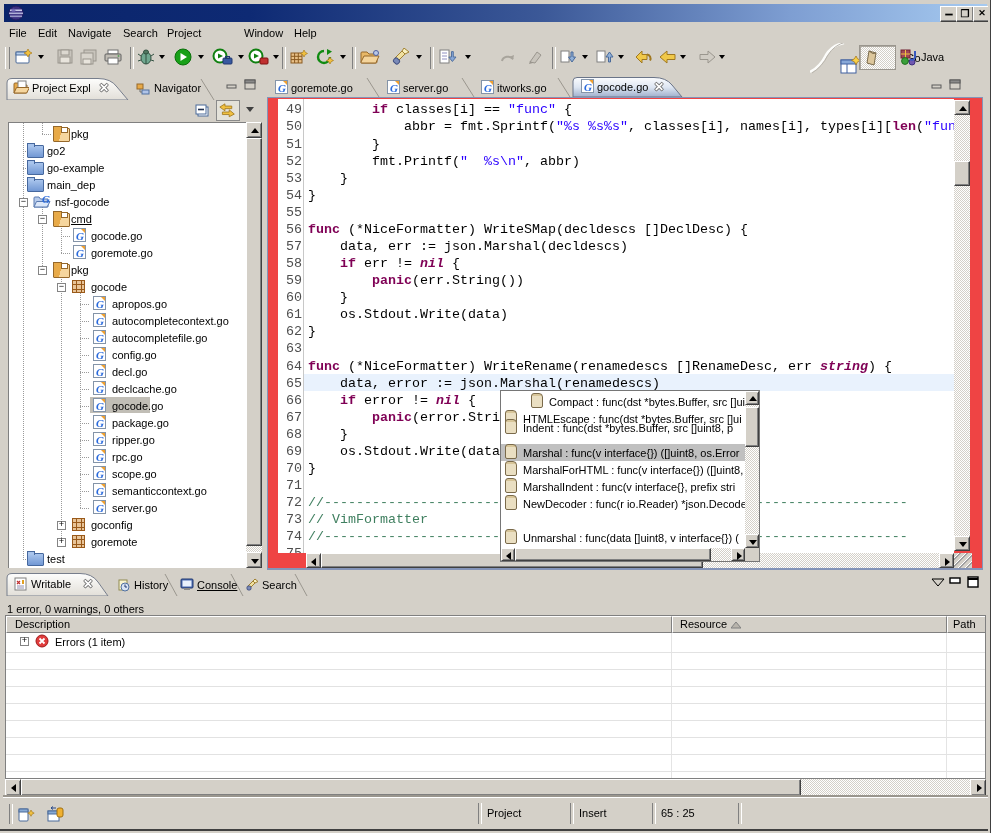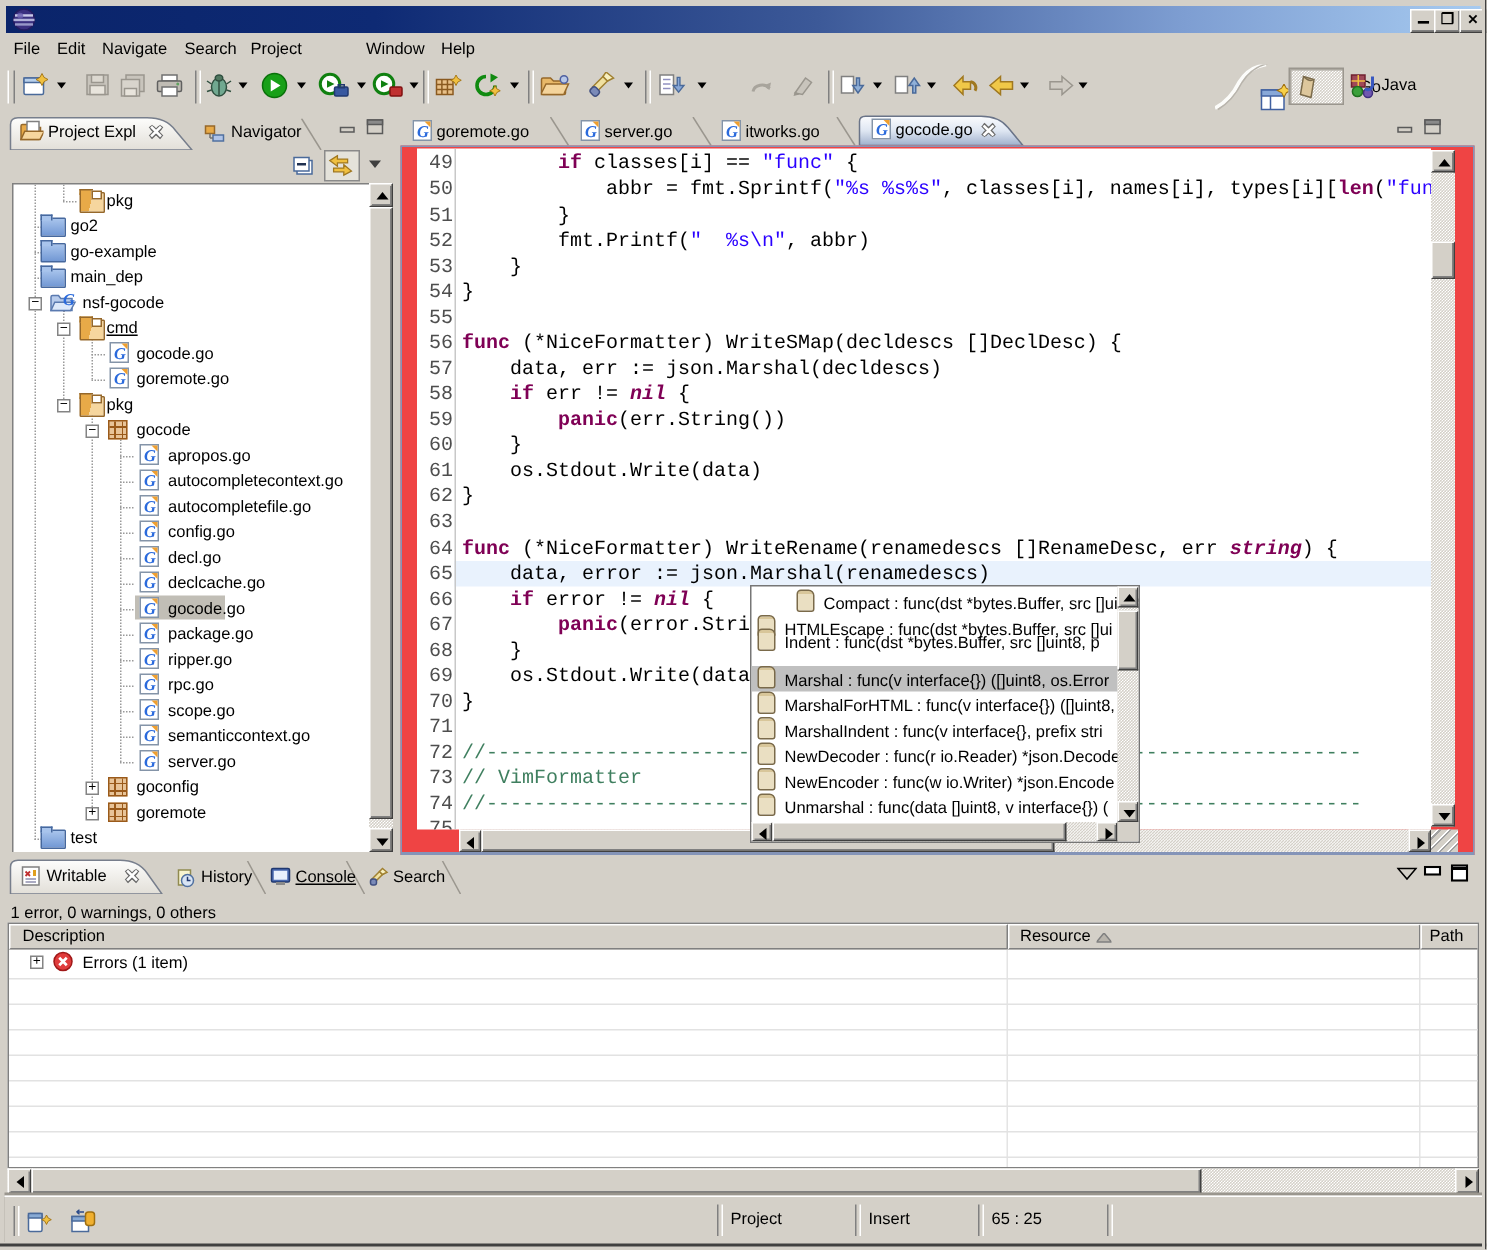--- a/index.html
+++ b/index.html
@@ -548,21 +548,20 @@
 
 <div id="popup" class="w" style="left:500px;top:390px;width:260px;height:172px;background:#fff;border:1px solid #767676;box-sizing:border-box;overflow:hidden;font-size:11px;">
   <div class="w" style="left:0;top:53px;width:244px;height:17px;background:#c0c0c0;"></div>
   <div class="w poprow" style="top:2px;padding-left:26px;"><span class="scrollicon"></span><span class="poptxt">Compact : func(dst *bytes.Buffer, src []uint8)</span></div>
   <div class="w poprow" style="top:19px;"><span class="scrollicon"></span><span class="poptxt">HTMLEscape : func(dst *bytes.Buffer, src []ui</span></div>
   <div class="w poprow" style="top:28px;"><span class="scrollicon"></span><span class="poptxt">Indent : func(dst *bytes.Buffer, src []uint8, p</span></div>
   <div class="w poprow" style="top:53px;"><span class="scrollicon"></span><span class="poptxt">Marshal : func(v interface{}) ([]uint8, os.Error</span></div>
   <div class="w poprow" style="top:70px;"><span class="scrollicon"></span><span class="poptxt">MarshalForHTML : func(v interface{}) ([]uint8,</span></div>
   <div class="w poprow" style="top:87px;"><span class="scrollicon"></span><span class="poptxt">MarshalIndent : func(v interface{}, prefix stri</span></div>
   <div class="w poprow" style="top:104px;"><span class="scrollicon"></span><span class="poptxt">NewDecoder : func(r io.Reader) *json.Decode</span></div>
-  <div class="w poprow" style="top:121px;"><span class="scrollicon"></span><span class="poptxt">NewEncoder : func(w io.Writer) *json.Encode</span></div>
   <div class="w poprow" style="top:138px;"><span class="scrollicon"></span><span class="poptxt">Unmarshal : func(data []uint8, v interface{}) (</span></div>
 
   <div class="w sbtrack" style="left:244px;top:0;width:14px;height:157px;">
     <div class="w sbbtn" style="left:0;top:0;width:14px;height:14px;">
         <div class="arrow" style="left:3px;top:4px;border-left:4px solid transparent;border-right:4px solid transparent;border-bottom:5px solid #000;"></div>
       </div>
     <div class="w sbthumb" style="left:0;top:16px;width:14px;height:40px;"></div>
     <div class="w sbbtn" style="left:0;top:143px;width:14px;height:14px;">
         <div class="arrow" style="left:3px;top:5px;border-left:4px solid transparent;border-right:4px solid transparent;border-top:5px solid #000;"></div>
       </div>

